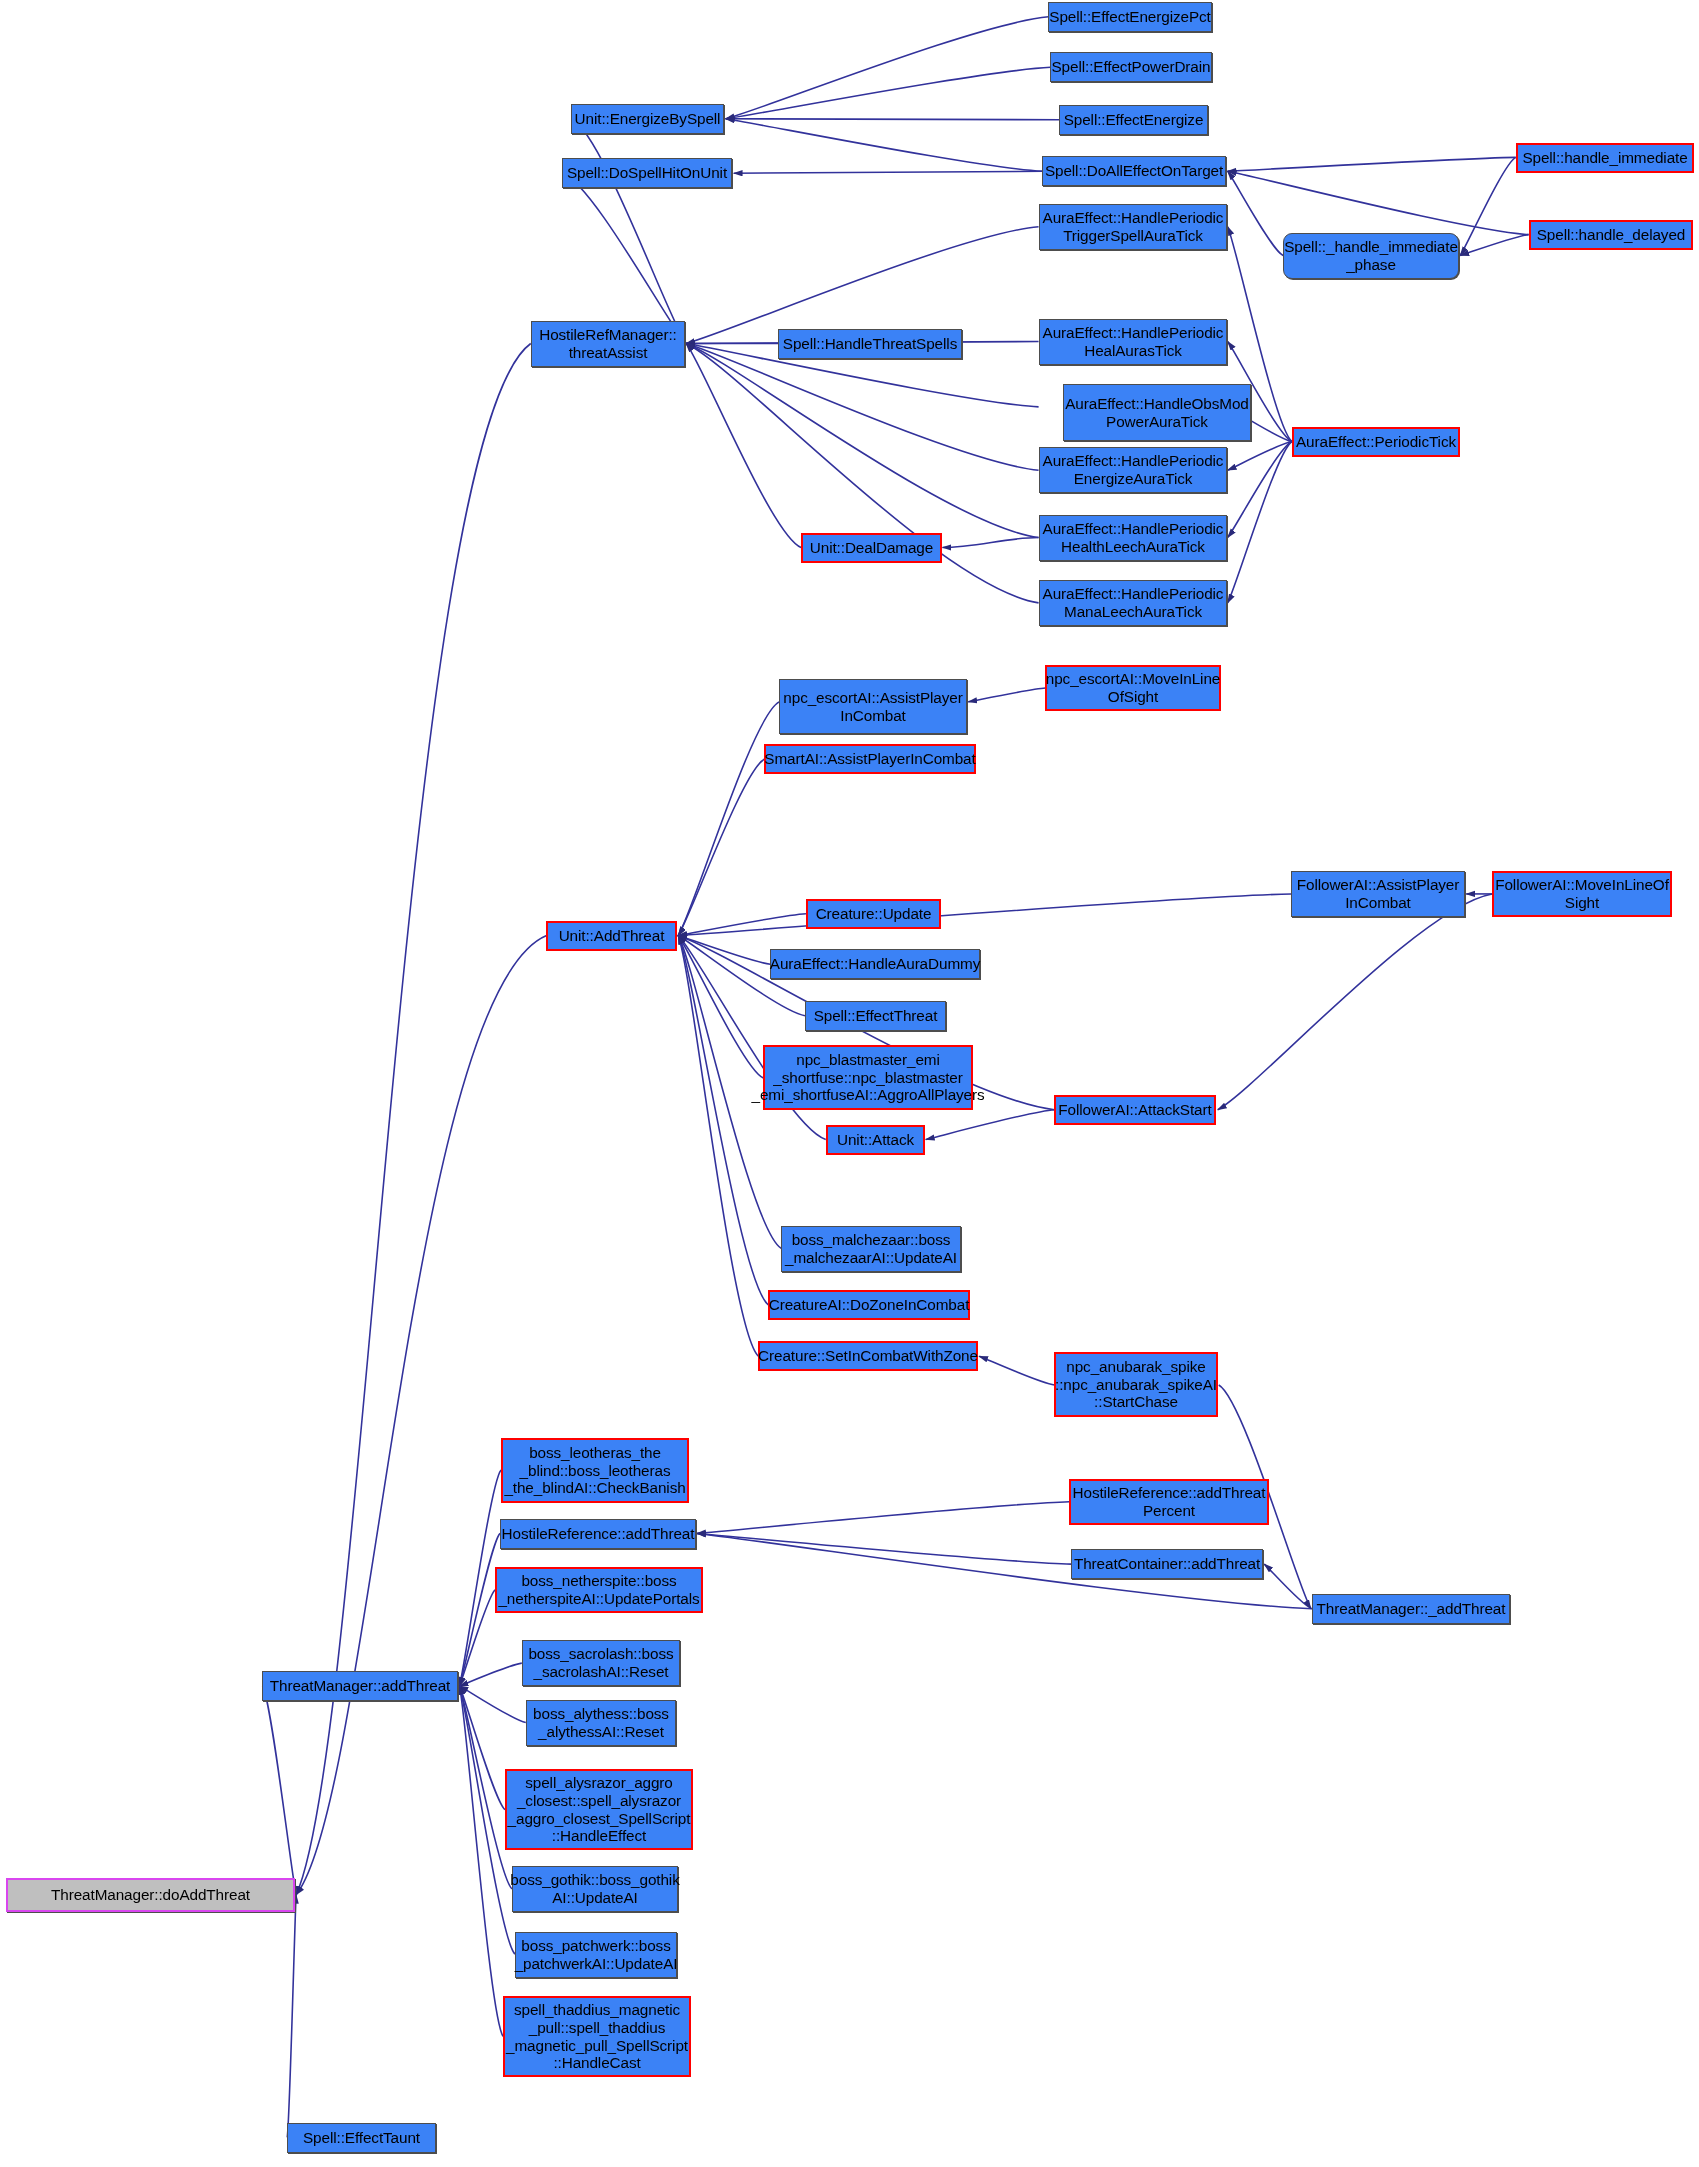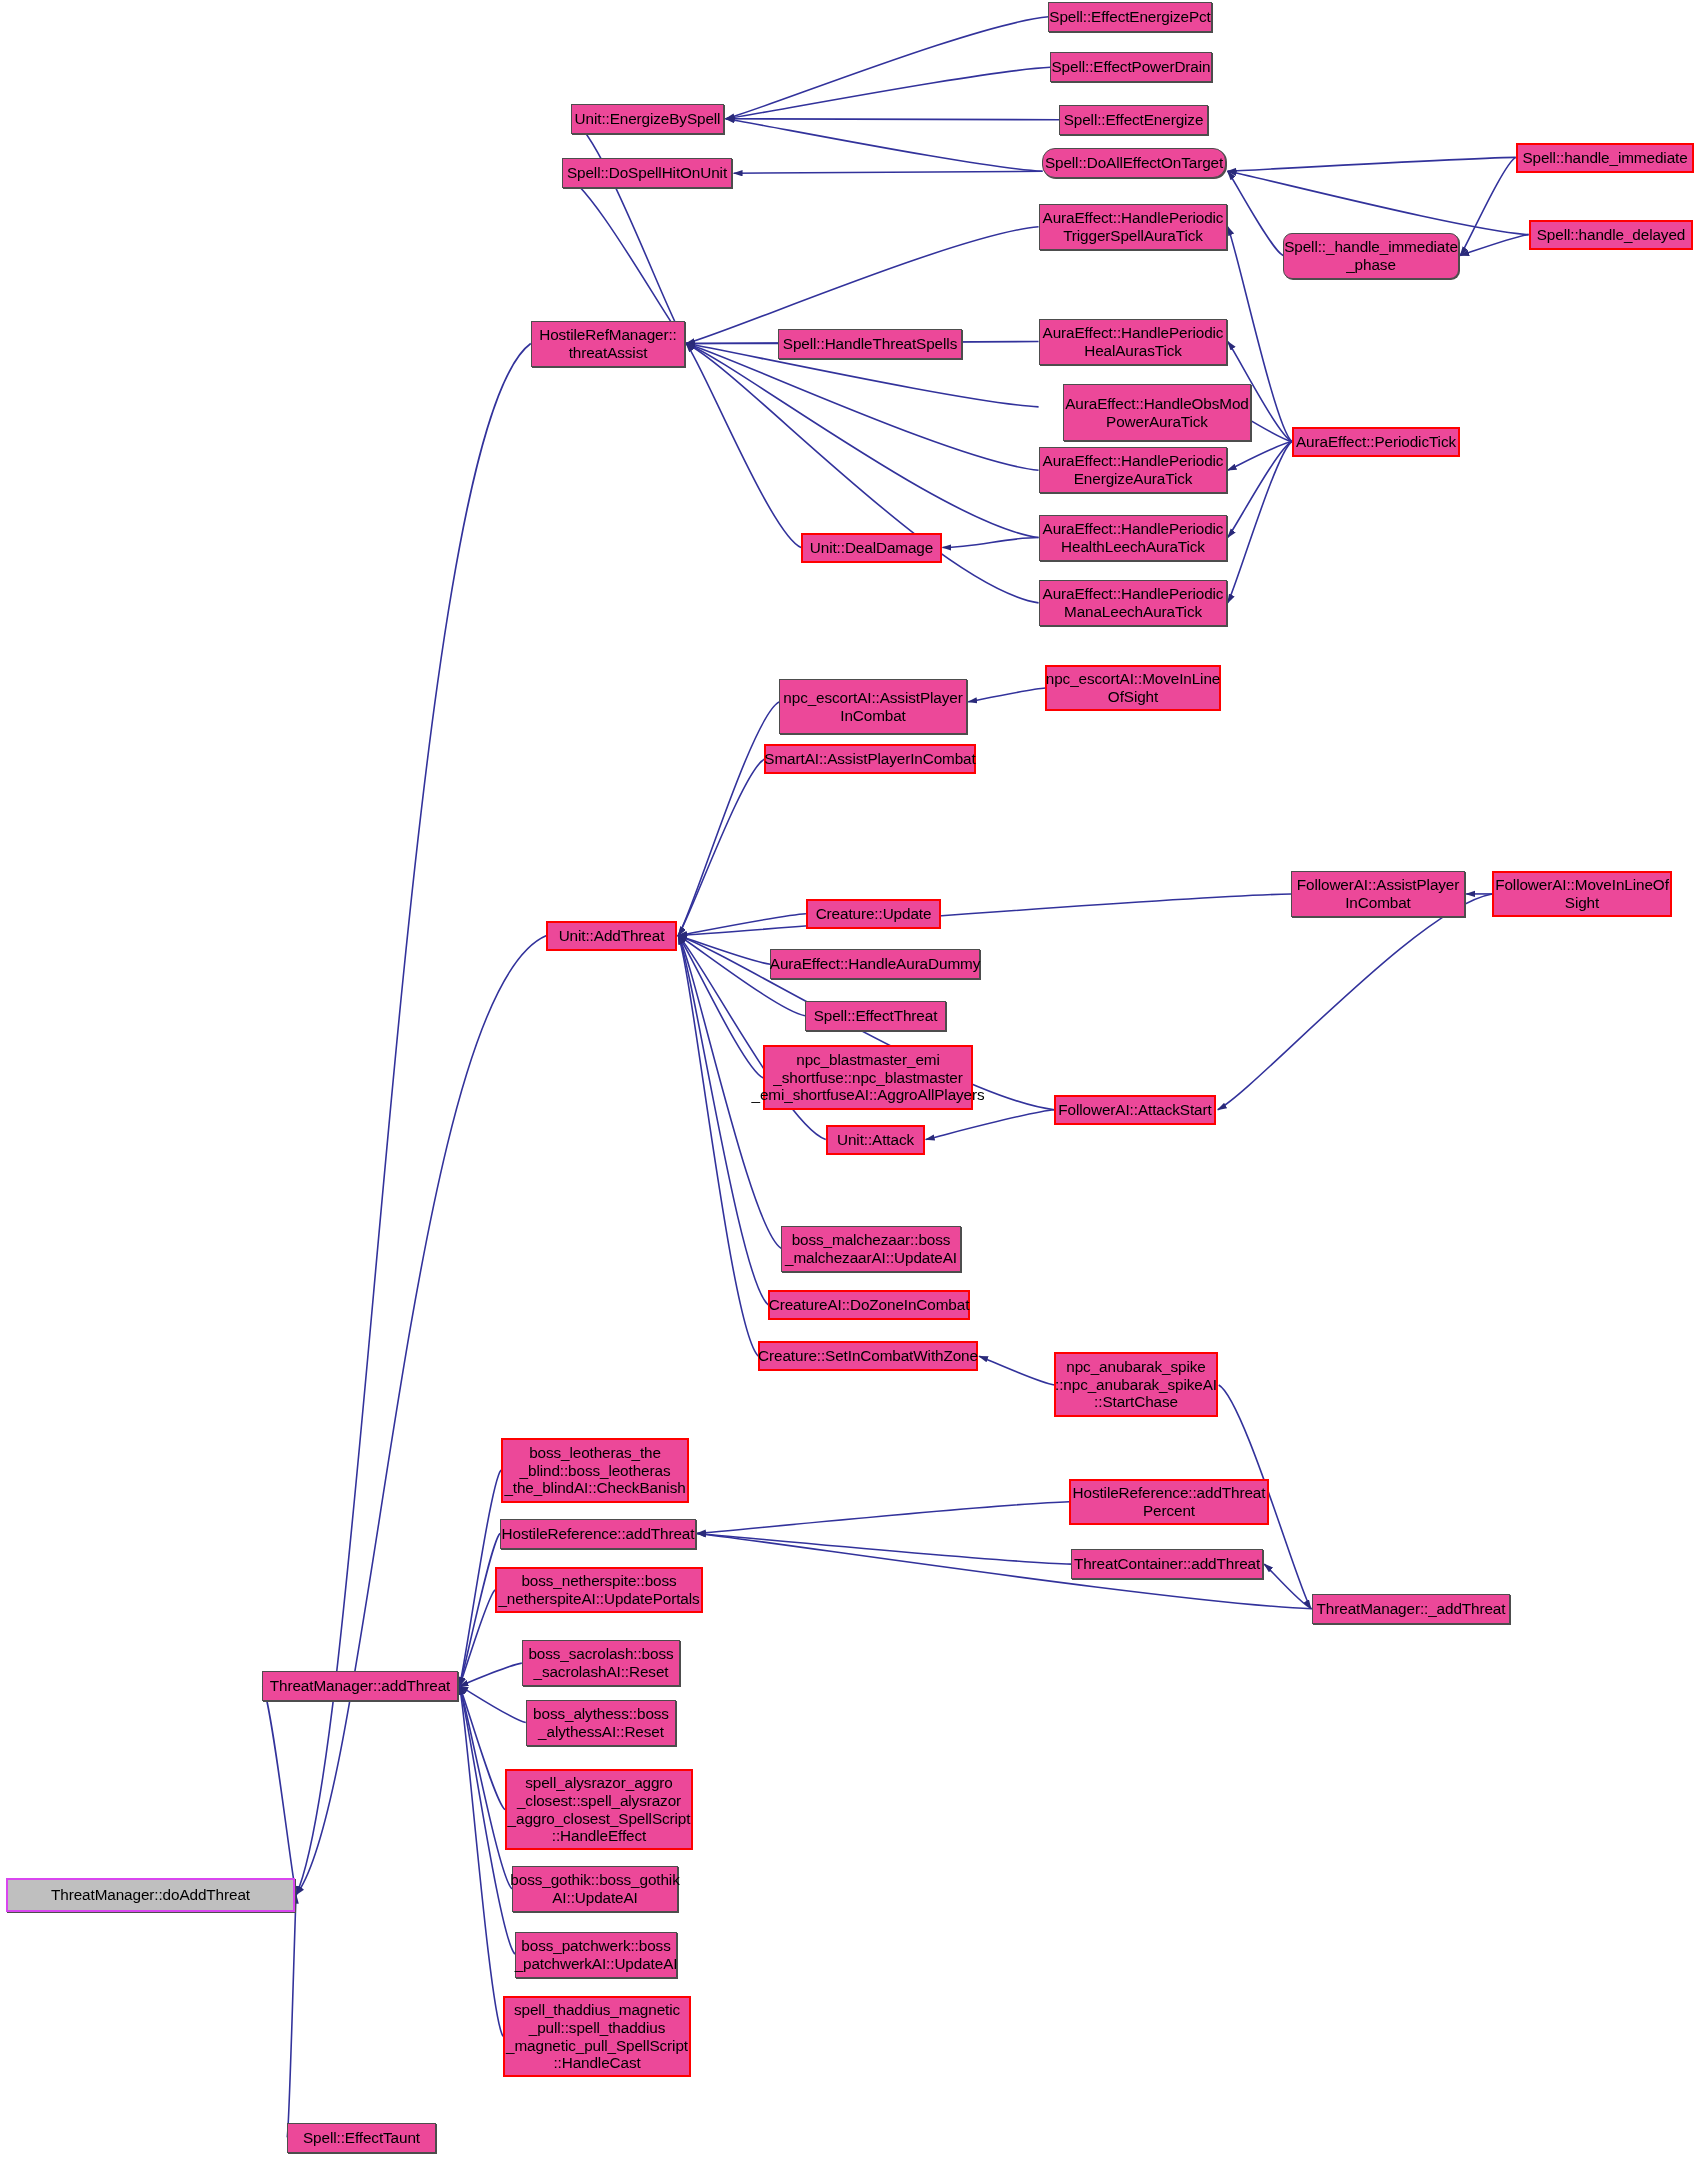--- a/index.html
+++ b/index.html
@@ -7,21 +7,21 @@
     position:relative;
     width:1700px;height:2167px;
     background:#ffffff;
     font-family:"Liberation Sans", sans-serif;
     overflow:hidden;
   }
   #edges{position:absolute;left:0;top:0;width:1700px;height:2167px;}
   .node{
     position:absolute;
     box-sizing:border-box;
-    background:#ec4899;
+    background:#3b82f6;
     display:flex;
     align-items:center;
     justify-content:center;
     text-align:center;
     font-size:15.3px;
     line-height:1.16;
     color:#000000;
     white-space:pre;
     letter-spacing:-0.1px;
     padding:1px 4px;
@@ -152,21 +152,21 @@
 AI::UpdateAI</div>
       <div class="node black" style="left: 515px; top: 1932px; width: 162px; height: 46px;">boss_patchwerk::boss
 _patchwerkAI::UpdateAI</div>
       <div class="node red" style="left: 503px; top: 1996px; width: 188px; height: 81px;">spell_thaddius_magnetic
 _pull::spell_thaddius
 _magnetic_pull_SpellScript
 ::HandleCast</div>
       <div class="node black" style="left: 1048px; top: 2px; width: 164px; height: 30px;">Spell::EffectEnergizePct</div>
       <div class="node black" style="left: 1050px; top: 52px; width: 162px; height: 30px;">Spell::EffectPowerDrain</div>
       <div class="node black" style="left: 1059px; top: 105px; width: 149px; height: 30px;">Spell::EffectEnergize</div>
-      <div class="node black" style="left: 1042px; top: 148px; width: 184px; height: 30px; border-radius: 13px;">Spell::DoAllEffectOnTarget</div>
+      <div class="node black" style="left: 1042px; top: 156px; width: 184px; height: 30px;">Spell::DoAllEffectOnTarget</div>
       <div class="node black" style="left: 1039px; top: 204px; width: 188px; height: 46px;">AuraEffect::HandlePeriodic
 TriggerSpellAuraTick</div>
       <div class="node black" style="left: 1039px; top: 319px; width: 188px; height: 46px;">AuraEffect::HandlePeriodic
 HealAurasTick</div>
       <div class="node black" style="left: 1039px; top: 384px; width: 188px; height: 57px; margin-left: 24px;">AuraEffect::HandleObsMod
 PowerAuraTick</div>
       <div class="node black" style="left: 1039px; top: 447px; width: 188px; height: 46px;">AuraEffect::HandlePeriodic
 EnergizeAuraTick</div>
       <div class="node black" style="left: 1039px; top: 515px; width: 188px; height: 46px;">AuraEffect::HandlePeriodic
 HealthLeechAuraTick</div>

